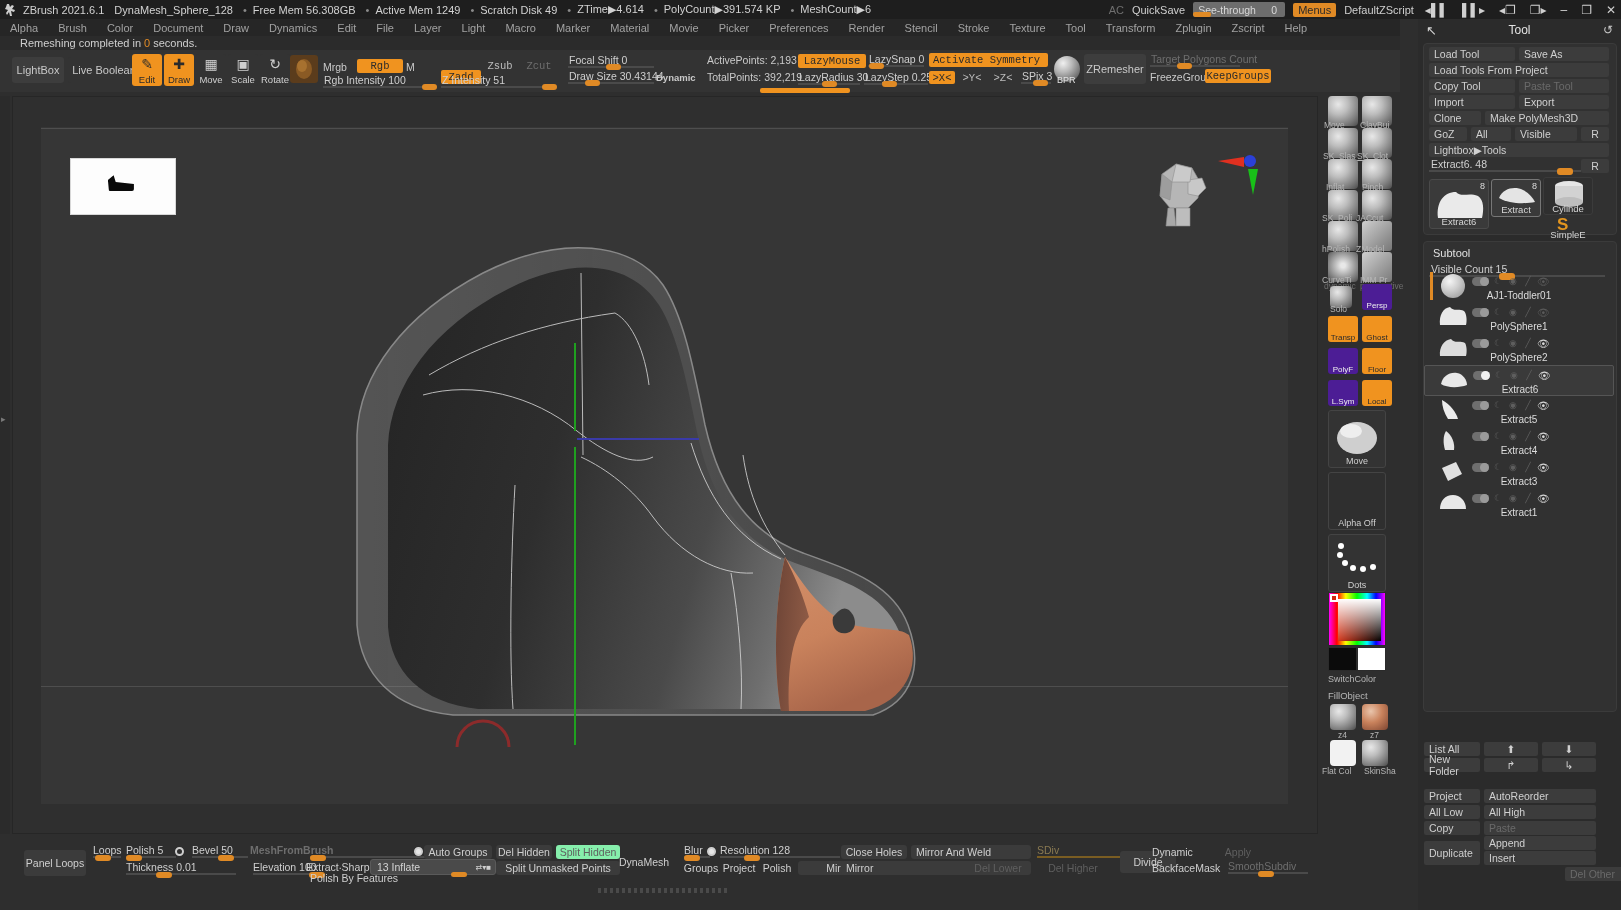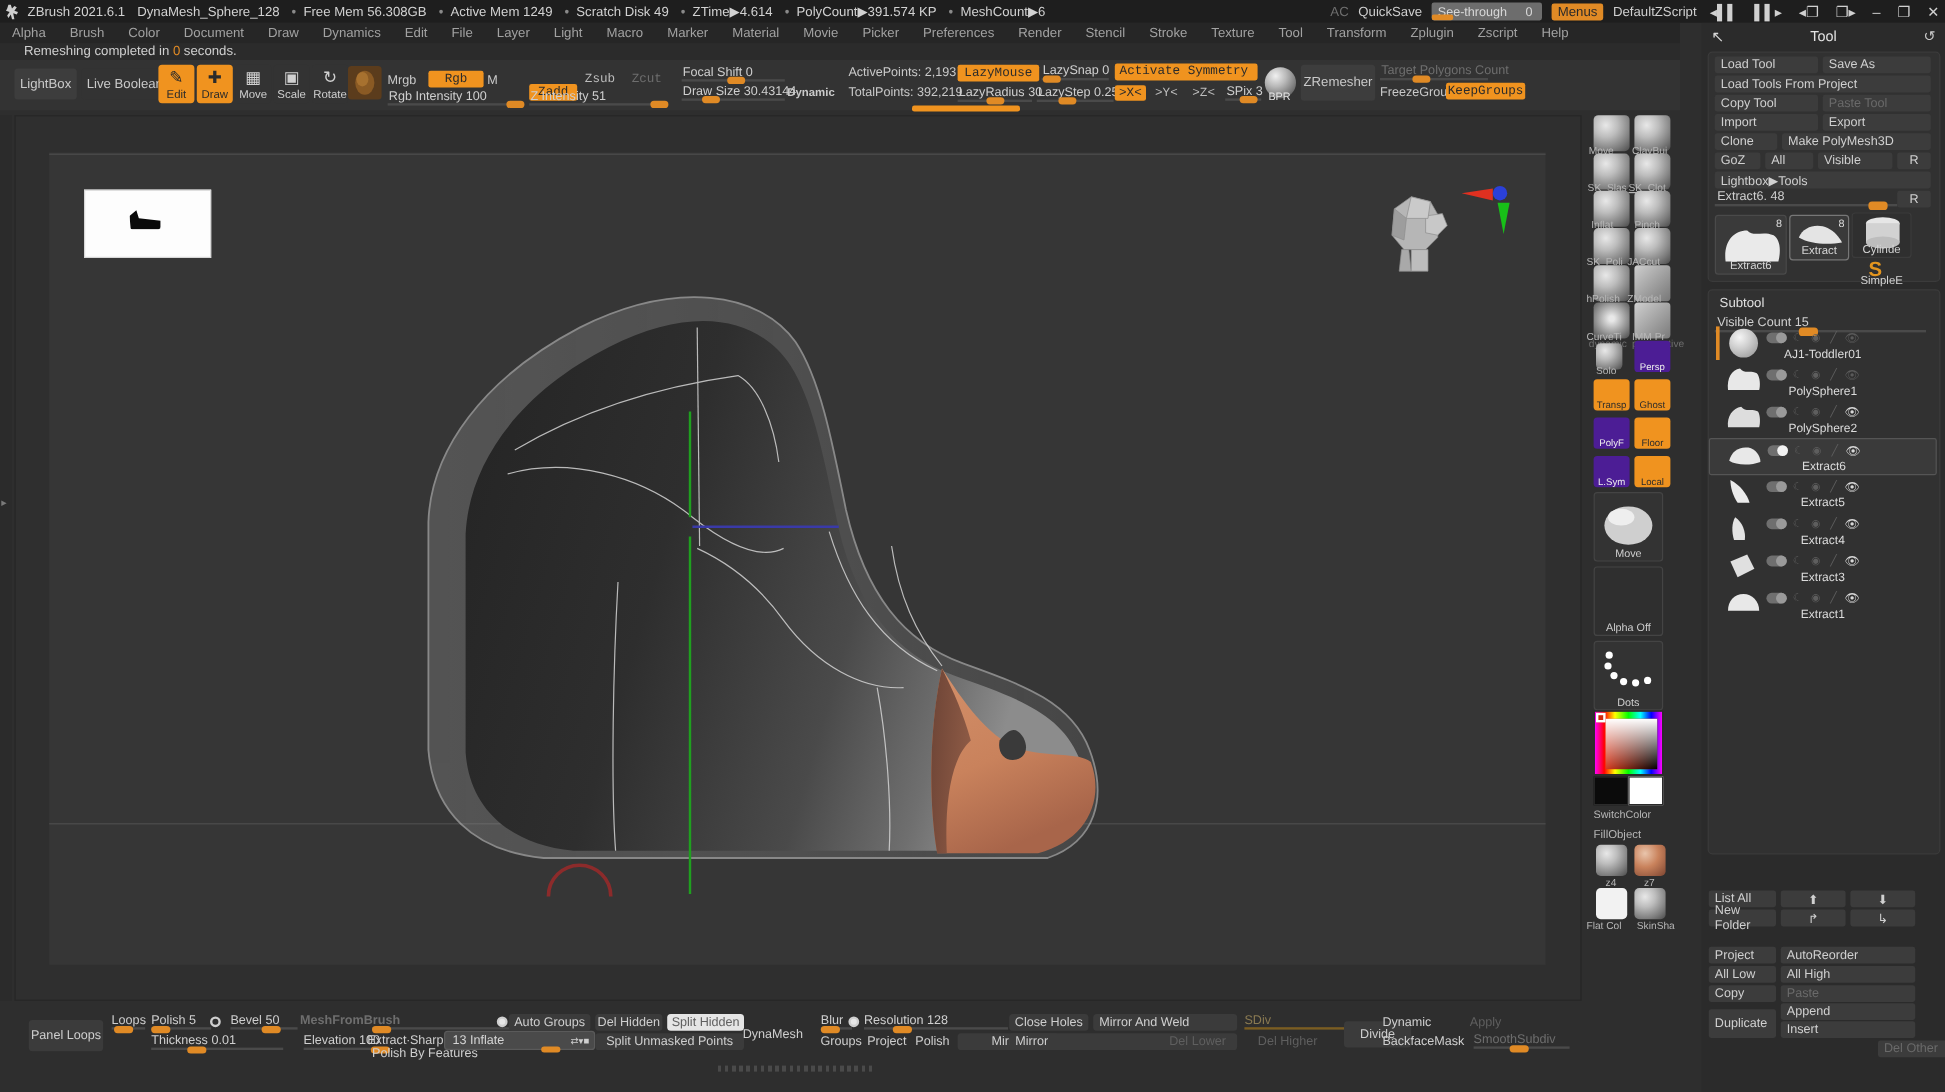--- a/index.html
+++ b/index.html
@@ -194,21 +194,21 @@
   .activebar{ position:absolute; left:6px; top:0; width:3px; height:28px; background:#e08a25;}
 
   
   .bottomshelf{
     position:absolute; left:0; top:840px; width:1418px; height:70px; background:#2e2e2e;
   }
   .bbtn{
     position:absolute; background:#3b3b3b; border-radius:3px; font-size:10.5px; color:#cfcfcf;
     display:flex; align-items:center; justify-content:center; text-align:center;
   }
-  .bbtn.dis{ color:#5f5f5f; background:#e5e5e5; }
+  .bbtn.dis{ color:#5f5f5f; background:#86efac; }
   .bslider{ position:absolute; height:14px; font-size:10.5px; color:#cfcfcf;}
   .bslider .bar{ position:absolute; left:0; bottom:1px; height:2px; width:100%; background:#4a4a4a;}
   .bslider .knob{ position:absolute; bottom:-2px; width:16px; height:6px; background:#e08a25; border-radius:3px;}
   .inflate-bar{
     position:absolute; background:#4a4a4a; border-radius:3px; border:1px solid #5a5a5a;
     font-size:10.5px; color:#d4d4d4; display:flex; align-items:center; padding-left:6px;
   }
   .radio{ width:9px; height:9px; border-radius:50%; border:2px solid #cfcfcf; position:absolute;}
   .radio.filled{ background:#e6e6e6; }
   .leftedge{

